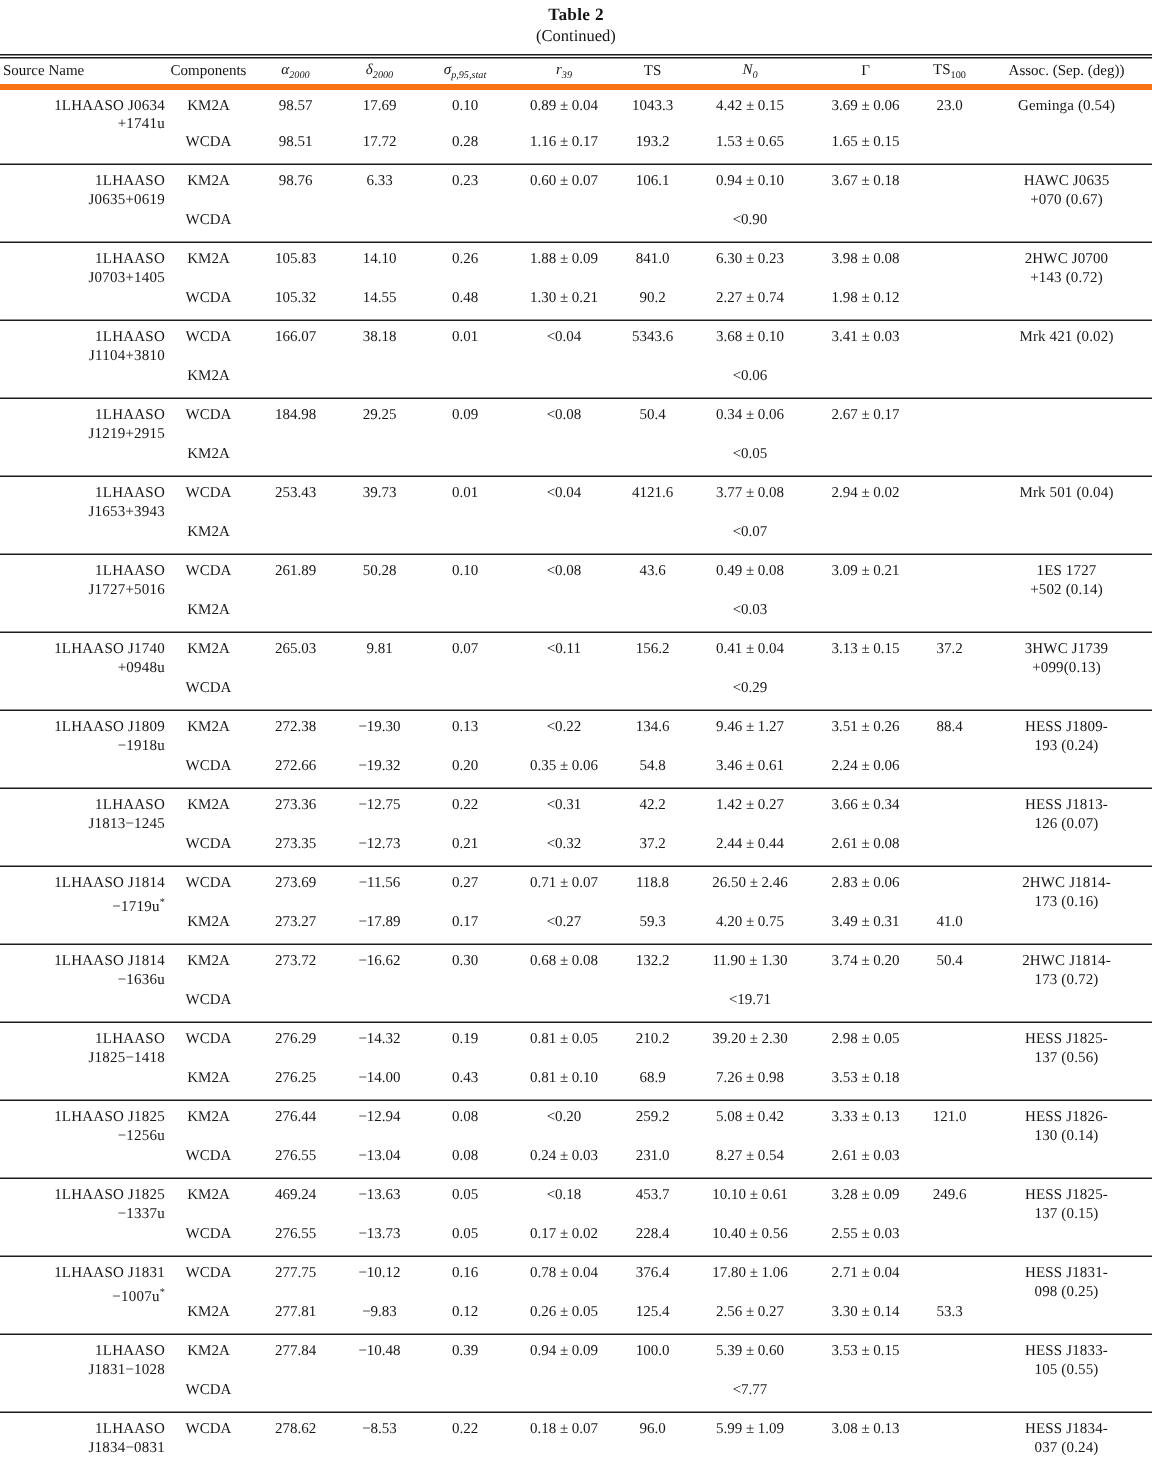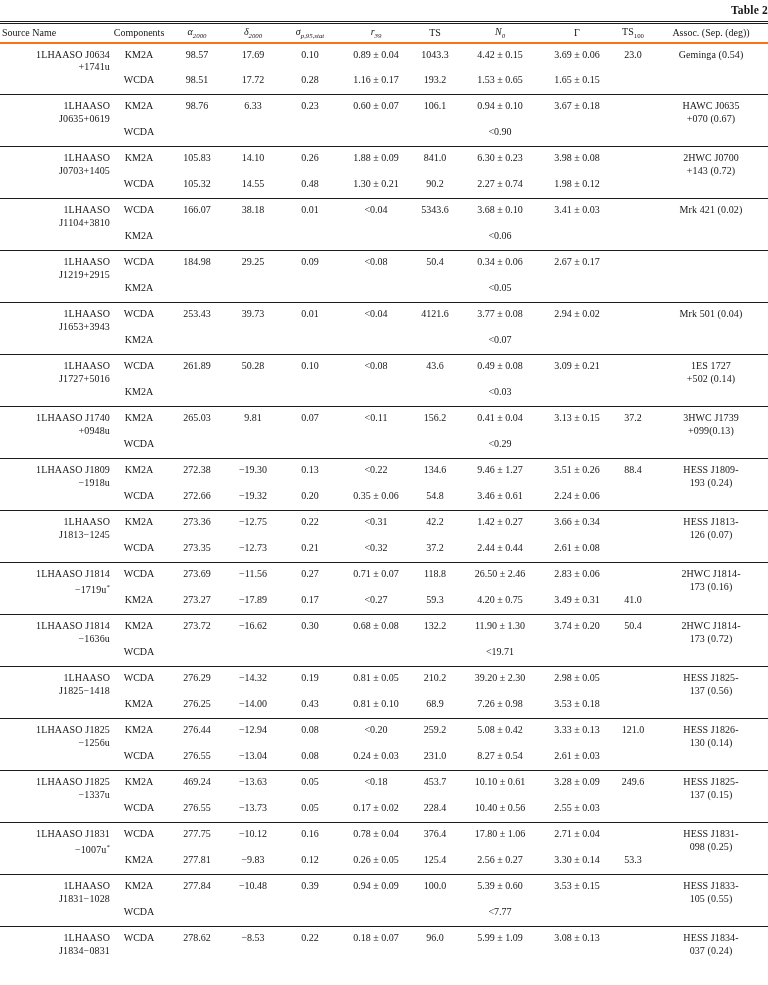--- a/index.html
+++ b/index.html
@@ -7,21 +7,21 @@
   .page {
     position: relative;
     width: 768px;
     height: 985px;
     background: #ffffff;
     overflow: hidden;
     color: #161616;
     font-family: "Liberation Serif", "DejaVu Serif", serif;
   }
   .titleblock { text-align: center; padding-top: 3px; }
-  .title { font-weight: bold; font-size: 11.5px; line-height: 14px; letter-spacing: 0.2px; text-align: right; }
+  .title { font-weight: bold; font-size: 11.5px; line-height: 14px; letter-spacing: 0.2px; }
   .subtitle { font-size: 11px; line-height: 15px; }
 
   table.cat {
     width: 768px;
     border-collapse: collapse;
     table-layout: fixed;
     margin-top: 4px;
     font-size: 10px;
   }
   col.w-name  { width: 110px; }
@@ -36,21 +36,21 @@
   col.w-ts100 { width: 42px; }
   col.w-assoc { width: 114px; }
 
   thead th {
     font-weight: normal;
     font-size: 10px;
     height: 20px;
     vertical-align: middle;
     text-align: center;
     border-top: 3px double #1c1c1c;
-    border-bottom: 2px solid #f97316;
+    border-bottom: 4px solid #f97316;
     white-space: nowrap;
   }
   thead th.h-name { text-align: left; padding-left: 2px; }
   .it { font-style: italic; }
   sub { font-size: 0.68em; }
   sup { font-size: 0.68em; }
 
   tbody td {
     height: 26px;
     vertical-align: top;
@@ -64,20 +64,21 @@
   td.c-name { text-align: right; padding-left: 16px; letter-spacing: 0.15px; }
   td.c-name .l2 { padding-left: 9px; }
   td.c-assoc { letter-spacing: 0.1px; }
 </style>
 </head>
 <body>
 
 <div class="page">
   <div class="titleblock">
     <div class="title">Table 2</div>
+    <div class="subtitle">(Continued)</div>
   </div>
 
   <table class="cat">
     <colgroup>
       <col class="w-name">
         <col class="w-comp">
         <col class="w-ra">
         <col class="w-dec">
       <col class="w-sigma">
         <col class="w-r39">

